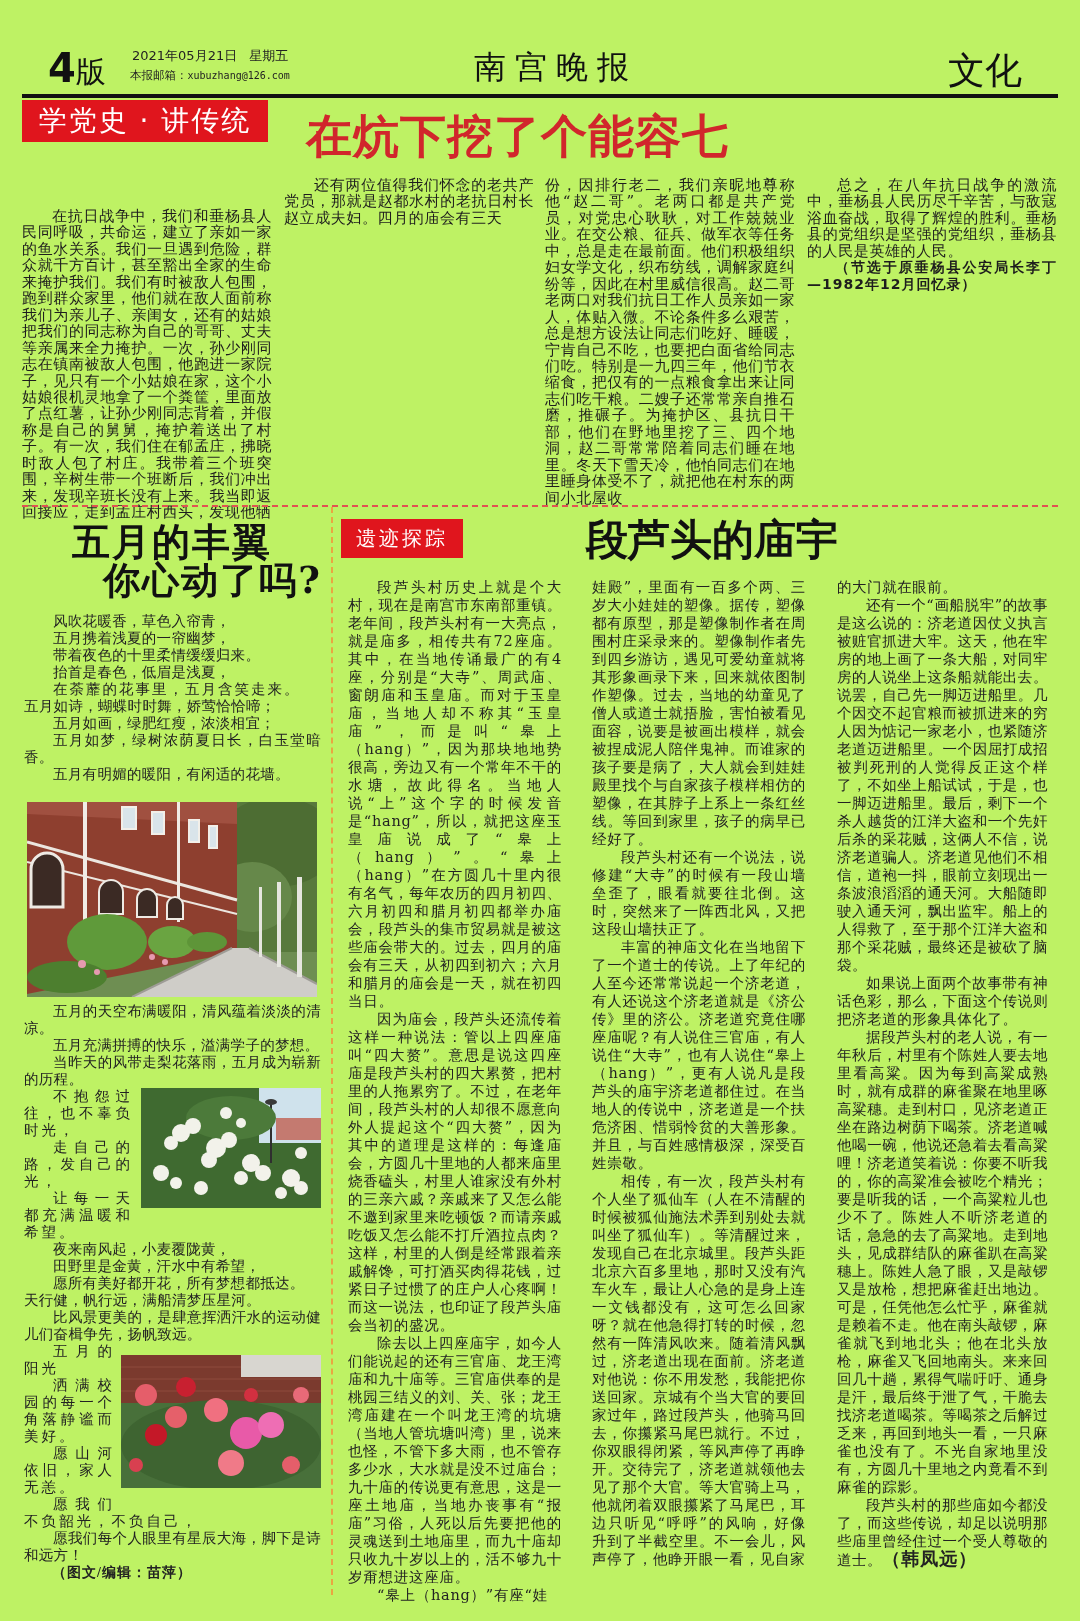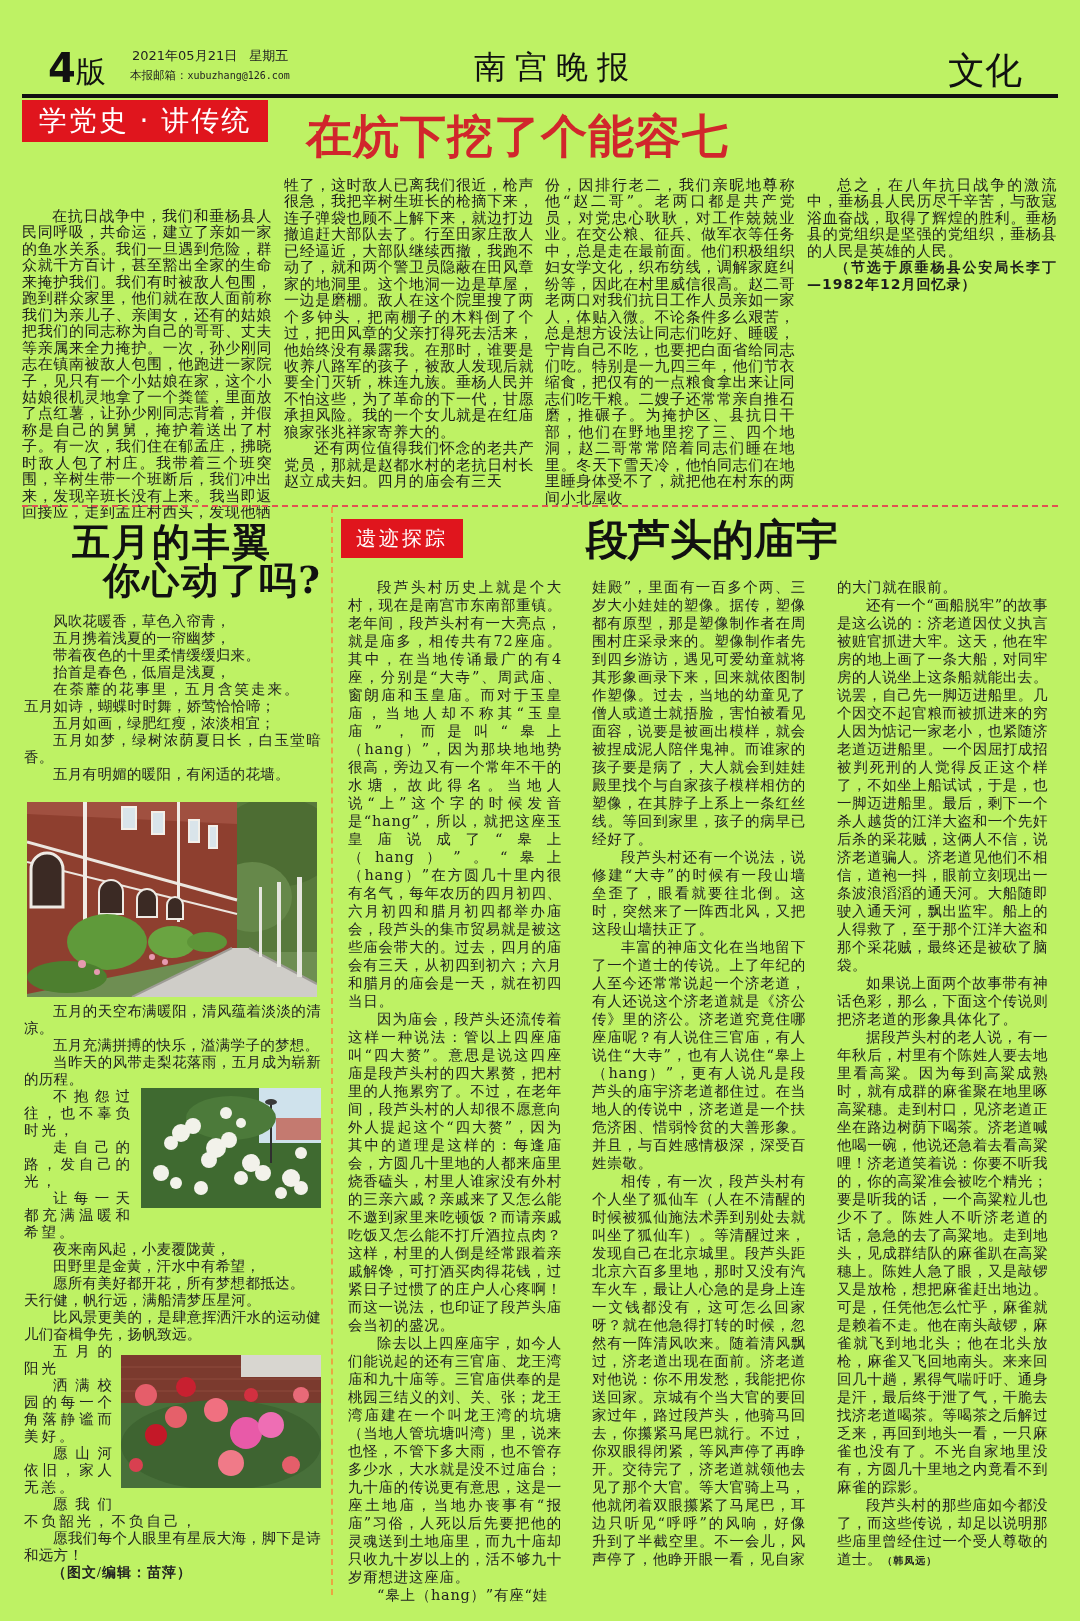--- a/index.html
+++ b/index.html
@@ -49,42 +49,41 @@
 .photo1{left:27px;top:802px;width:290px;height:195px;}
 .float-photo2{float:right;width:180px;height:120px;margin:0 0 33px 8px;}
 .float-photo3{float:right;width:200px;height:133px;margin:12px 0 22px 6px;}
 svg{display:block;}
 
 
 .tag-mid{left:341px;top:519px;width:122px;height:39px;font-size:20px;letter-spacing:3px;}
 .title-mid{left:586px;top:515px;font-size:42px;line-height:50px;font-weight:bold;color:#111;white-space:nowrap;}
 .mcol{top:578px;width:214px;font-size:14.5px;line-height:18px;letter-spacing:0.75px;text-align:justify;color:#222;}
 .mcol-r{width:211px;letter-spacing:0.55px;}
-.mcol .author{font-weight:bold;font-family:"DejaVu Sans","Liberation Sans",sans-serif;font-size:10px;letter-spacing:1px;}
+.mcol .author{font-weight:bold;font-family:"DejaVu Sans","Liberation Sans",sans-serif;font-size:18px;letter-spacing:1px;}
 </style>
 </head>
 <body>
 
 <div class="page">
 
   <div class="abs hdr-pg"><span class="num">4</span><span class="ban">版</span></div>
   <div class="abs hdr-date"><span>2021年05月21日</span><span class="wk">星期五</span></div>
   <div class="abs hdr-mail"><span>本报邮箱：</span><span class="addr">xubuzhang@126.com</span></div>
   <div class="abs masthead">南宫晚报</div>
   <div class="abs section">文化</div>
   <div class="abs rule-top"></div>
 
   <div class="abs tag-red tag-top">学党史 · 讲传统</div>
   <div class="abs title-top">在炕下挖了个能容七</div>
 
   <div class="abs tcol" style="left:22px;margin-top:31px;">
     <p>在抗日战争中，我们和垂杨县人民同呼吸，共命运，建立了亲如一家的鱼水关系。我们一旦遇到危险，群众就千方百计，甚至豁出全家的生命来掩护我们。我们有时被敌人包围，跑到群众家里，他们就在敌人面前称我们为亲儿子、亲闺女，还有的姑娘把我们的同志称为自己的哥哥、丈夫等亲属来全力掩护。一次，孙少刚同志在镇南被敌人包围，他跑进一家院子，见只有一个小姑娘在家，这个小姑娘很机灵地拿了一个粪筐，里面放了点红薯，让孙少刚同志背着，并假称是自己的舅舅，掩护着送出了村子。有一次，我们住在郁孟庄，拂晓时敌人包了村庄。我带着三个班突围，辛树生带一个班断后，我们冲出来，发现辛班长没有上来。我当即返回接应，走到孟庄村西头，发现他牺</p>
   </div>
   <div class="abs tcol" style="left:284px;">
-    <p class="cont">牲了，这时敌人已离我们很近，枪声很急，我把辛树生班长的枪摘下来，连子弹袋也顾不上解下来，就边打边撤追赶大部队去了。行至田家庄敌人已经逼近，大部队继续西撤，我跑不动了，就和两个警卫员隐蔽在田风章家的地洞里。这个地洞一边是草屋，一边是磨棚。敌人在这个院里搜了两个多钟头，把南棚子的木料倒了个过，把田风章的父亲打得死去活来，他始终没有暴露我。在那时，谁要是收养八路军的孩子，被敌人发现后就要全门灭斩，株连九族。垂杨人民并不怕这些，为了革命的下一代，甘愿承担风险。我的一个女儿就是在红庙狼家张兆祥家寄养大的。</p>
     <p>还有两位值得我们怀念的老共产党员，那就是赵都水村的老抗日村长赵立成夫妇。四月的庙会有三天</p>
   </div>
   <div class="abs tcol" style="left:545px;">
     <p class="cont">份，因排行老二，我们亲昵地尊称他“赵二哥”。老两口都是共产党员，对党忠心耿耿，对工作兢兢业业。在交公粮、征兵、做军衣等任务中，总是走在最前面。他们积极组织妇女学文化，织布纺线，调解家庭纠纷等，因此在村里威信很高。赵二哥老两口对我们抗日工作人员亲如一家人，体贴入微。不论条件多么艰苦，总是想方设法让同志们吃好、睡暖，宁肯自己不吃，也要把白面省给同志们吃。特别是一九四三年，他们节衣缩食，把仅有的一点粮食拿出来让同志们吃干粮。二嫂子还常常亲自推石磨，推碾子。为掩护区、县抗日干部，他们在野地里挖了三、四个地洞，赵二哥常常陪着同志们睡在地里。冬天下雪天冷，他怕同志们在地里睡身体受不了，就把他在村东的两间小北屋收</p>
   </div>
   <div class="abs tcol" style="left:807px;">
     <p>总之，在八年抗日战争的激流中，垂杨县人民历尽千辛苦，与敌寇浴血奋战，取得了辉煌的胜利。垂杨县的党组织是坚强的党组织，垂杨县的人民是英雄的人民。</p>
     <p class="source">（节选于原垂杨县公安局长李丁—1982年12月回忆录）</p>
   </div>
 

